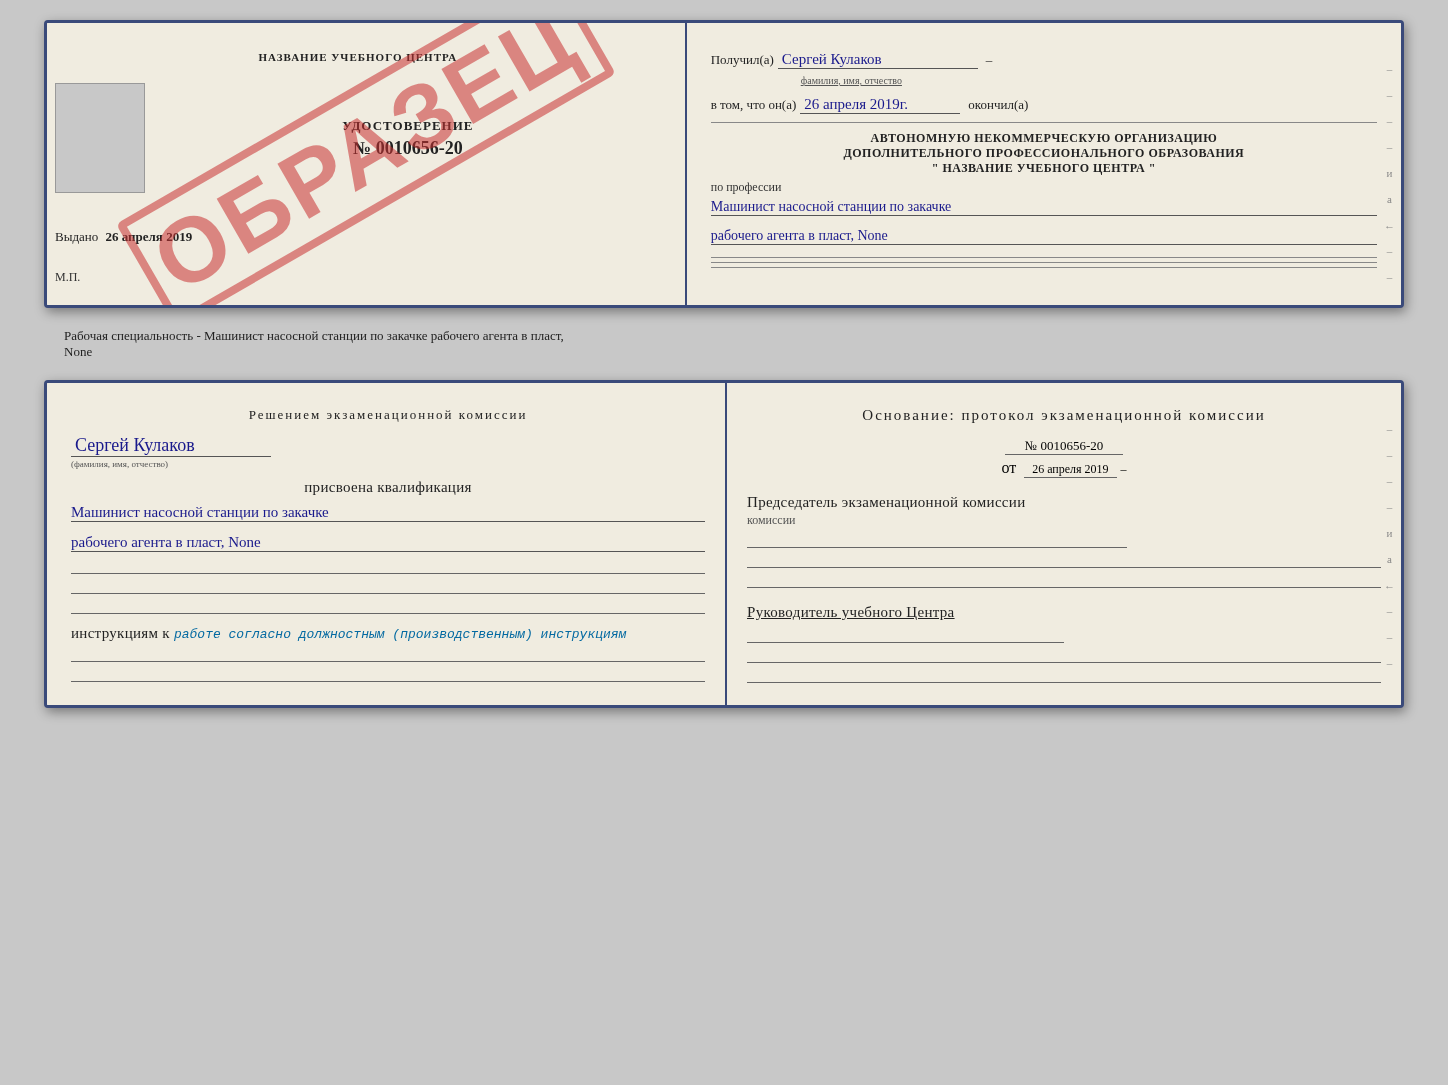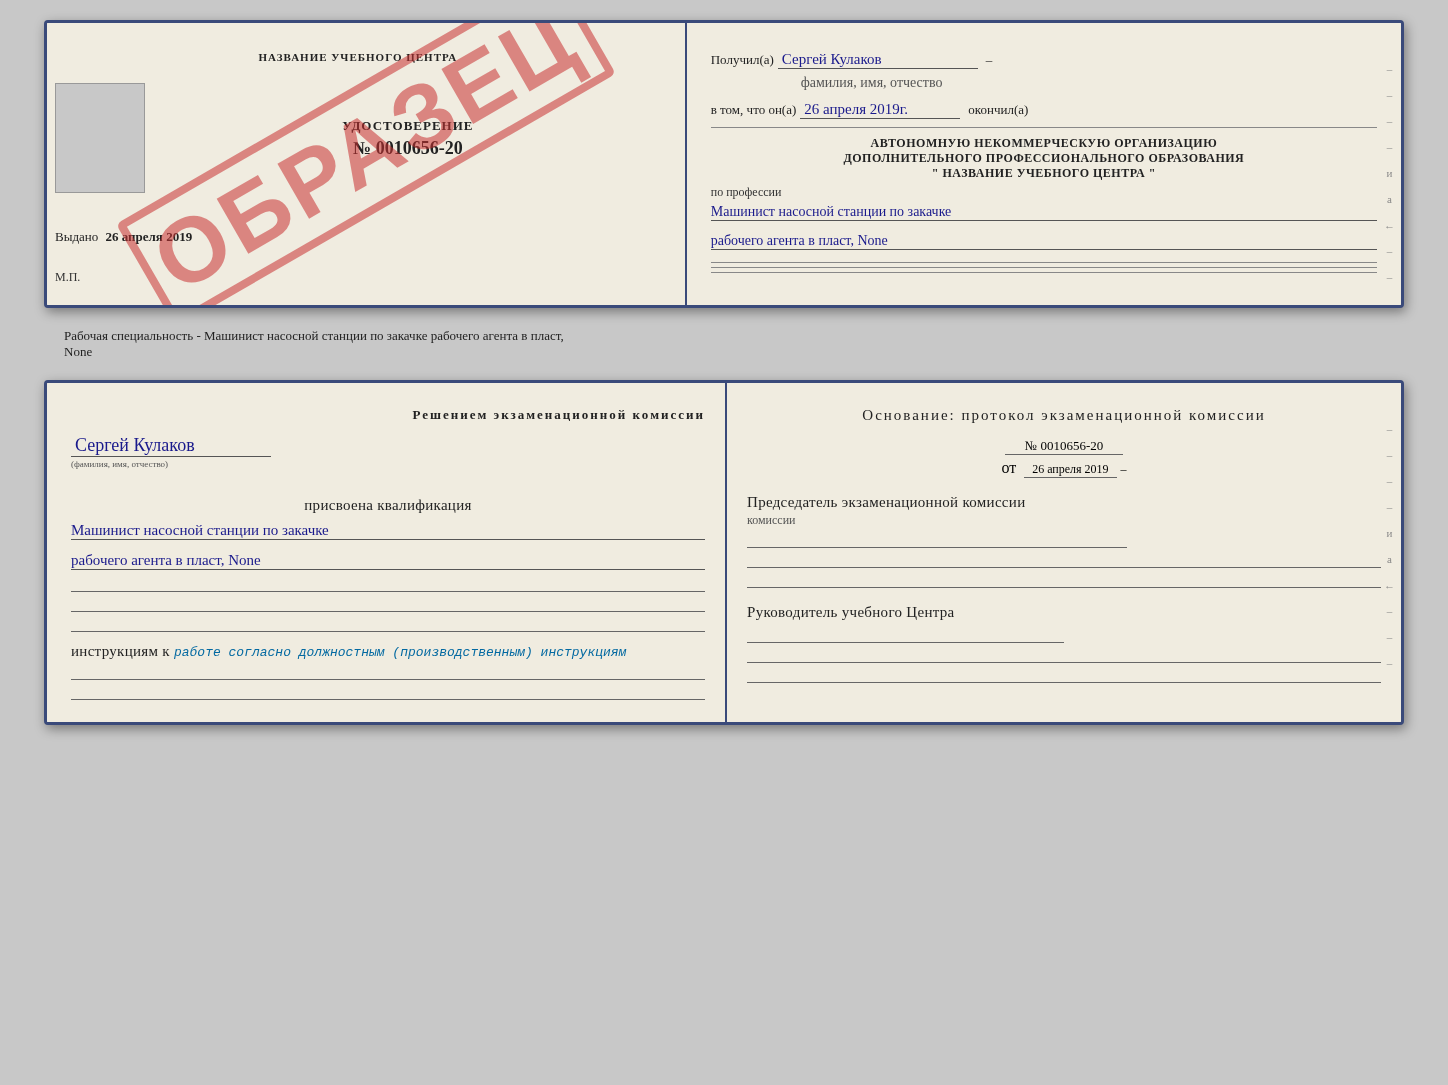--- a/index.html
+++ b/index.html
@@ -165,25 +165,26 @@
       font-size: 15px;
     }
 
     .underline-field {
       border-bottom: 1px solid #555;
       min-width: 80px;
       display: inline-block;
     }
 
     .small-label {
-      font-size: 14px;
+      font-size: 10px;
       color: #555;
       text-align: center;
       display: block;
       margin-top: -2px;
+      text-decoration: underline;
     }
 
     .section-center {
       text-align: center;
       font-size: 12px;
       font-weight: bold;
       text-transform: uppercase;
       letter-spacing: 0.5px;
       color: #222;
       margin: 8px 0 4px;
@@ -364,26 +365,26 @@
 </div>
 
 <div class="bottom-info">
   <span>Рабочая специальность - Машинист насосной станции по закачке рабочего агента в пласт,</span><br>
   <span>None</span>
 </div>
 
 <div class="document-book2">
 
   <div class="left-page2">
-    <div class="section-text spaced-text" style="text-align:right; margin-bottom:12px; font-size:13px;font-weight:bold;">Решением экзаменационной комиссии</div>
+    <div class="section-text spaced-text" style="text-align:center; margin-bottom:12px; font-size:13px;">Решением экзаменационной комиссии</div>
 
     <div style="margin-bottom:2px;">
       <span class="handwritten" style="font-size:18px; border-bottom:1px solid #555; display:inline-block; min-width:200px; padding:0 4px;">Сергей Кулаков</span>
     </div>
-    <div class="komissia-label" style="font-size:9px; margin-bottom:28px;">(фамилия, имя, отчество)</div>
+    <div class="komissia-label" style="font-size:9px; margin-bottom:10px;">(фамилия, имя, отчество)</div>
 
     <div class="section-text" style="text-align:center;">присвоена квалификация</div>
 
     <span class="handwritten-line" style="font-size:15px;">Машинист насосной станции по закачке</span>
     <span class="handwritten-line" style="font-size:15px; margin-bottom:8px;">рабочего агента в пласт, None</span>
 
     <div class="field-line"></div>
     <div class="field-line"></div>
     <div class="field-line"></div>
 
@@ -422,18 +423,18 @@
       <span style="font-size:12px;"> –</span>
     </div>
 
     <div class="section-text" style="margin-bottom:2px;">Председатель экзаменационной комиссии</div>
     <div style="font-size:12px; color:#555;">комиссии</div>
     <div class="field-line" style="width:60%;"></div>
 
     <div class="field-line"></div>
     <div class="field-line"></div>
 
-    <div class="section-text" style="margin-top:16px;">Руководитель учебного Центра</div>
+    <div class="section-text" style="margin-top:16px;text-decoration:underline;">Руководитель учебного Центра</div>
     <div class="field-line" style="width:50%;"></div>
     <div class="field-line"></div>
     <div class="field-line"></div>
   </div>
 </div>
 
 </body></html>

